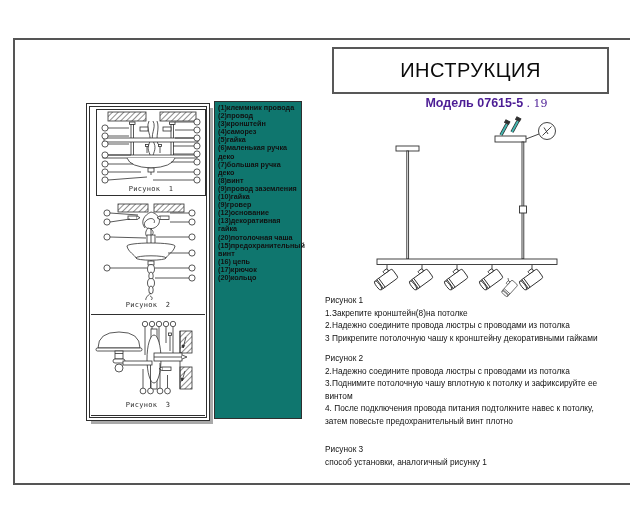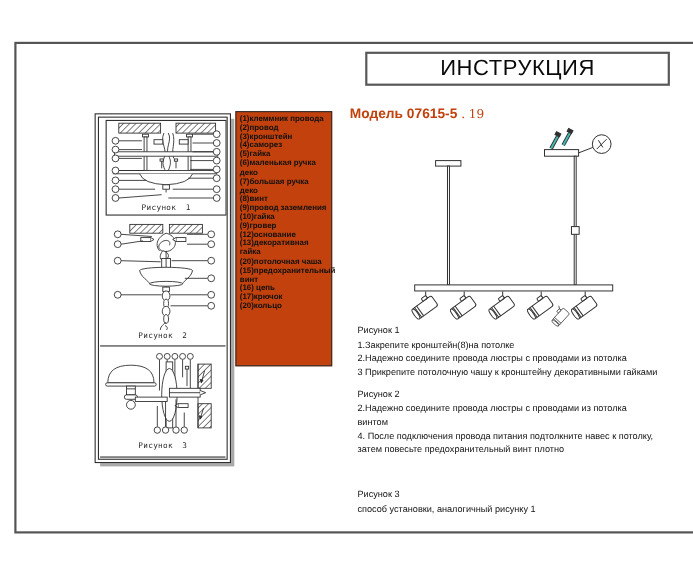--- a/index.html
+++ b/index.html
@@ -15,30 +15,30 @@
   .abs { position: absolute; }
 
   
   .frame {
     left: 13px; top: 38px; width: 634px; height: 447px;
     border: 2px solid #555;
   }
 
   
   .title-box {
-    left: 332px; top: 47px; width: 277px; height: 31px;
+    left: 332px; top: 47px; width: 277px; height: 47px;
     border: 2px solid #585858;
     display: flex; align-items: center; justify-content: center;
     background: #fff;
   }
   .title-text { font-size: 20px; letter-spacing: .5px; color: #0a0a0a; }
 
   .model-line {
-    left: 318px; top: 96px; width: 281px;
-    text-align: left; font-size: 12.5px; font-weight: 700; color: #c2410c;
+    left: 346px; top: 96px; width: 281px;
+    text-align: center; font-size: 12.5px; font-weight: 700; color: #4c1d95;
   }
   .model-suffix { font-family: "DejaVu Serif", serif; font-weight: 400; font-size: 11px; }
 
   
   .fig-outer {
     left: 86px; top: 103px; width: 124px; height: 318px;
     border: 1.5px solid #2f2f2f;
     background: #fff;
     box-shadow: 4px 4px 0 -1px #a9a9a9;
   }
@@ -58,24 +58,24 @@
   }
   .cap1 { left: 96px; top: 185px; width: 110px; }
   .cap2 { left: 90px; top: 301px; width: 116px; }
   .cap3 { left: 90px; top: 401px; width: 116px; }
   .sep  { height: 1px; background: #2f2f2f; }
   .sep2 { left: 91px; top: 314px; width: 114px; }
   .sep3 { left: 91px; top: 415px; width: 114px; }
 
   
   .parts-box {
-    left: 214px; top: 101px; width: 88px; height: 232px;
+    left: 214px; top: 101px; width: 88px; height: 318px;
     border: 1.2px solid #2f2f2f;
     padding: 2px 2px 0 3px;
-    background: #c2410c;
+    background: #0f766e;
   }
   .parts-box div {
     font-size: 7.2px; line-height: 8.1px; font-weight: 700; color: #111;
   }
 
   
   .instr { left: 325px; width: 300px; font-size: 8.3px; line-height: 12.6px; color: #121212; }
   .instr div { white-space: nowrap; }
   .i1 { top: 294px; }
   .i2 { top: 352px; }
@@ -351,20 +351,21 @@
   <div class="abs instr i1">
     <div>Рисунок 1</div>
     <div>1.Закрепите кронштейн(8)на потолке</div>
     <div>2.Надежно соедините провода люстры с проводами из потолка</div>
     <div>3 Прикрепите потолочную чашу к кронштейну декоративными гайками</div>
   </div>
 
   <div class="abs instr i2">
     <div>Рисунок 2</div>
     <div>2.Надежно соедините провода люстры с проводами из потолка</div>
+    <div>3.Поднимите потолочную чашу вплотную к потолку и зафиксируйте ее</div>
     <div>винтом</div>
     <div>4.  После подключения провода питания подтолкните навес к потолку,</div>
     <div>затем повесьте предохранительный винт плотно</div>
   </div>
 
   <div class="abs instr i3">
     <div>Рисунок 3</div>
     <div>способ установки, аналогичный рисунку 1</div>
   </div>
 

